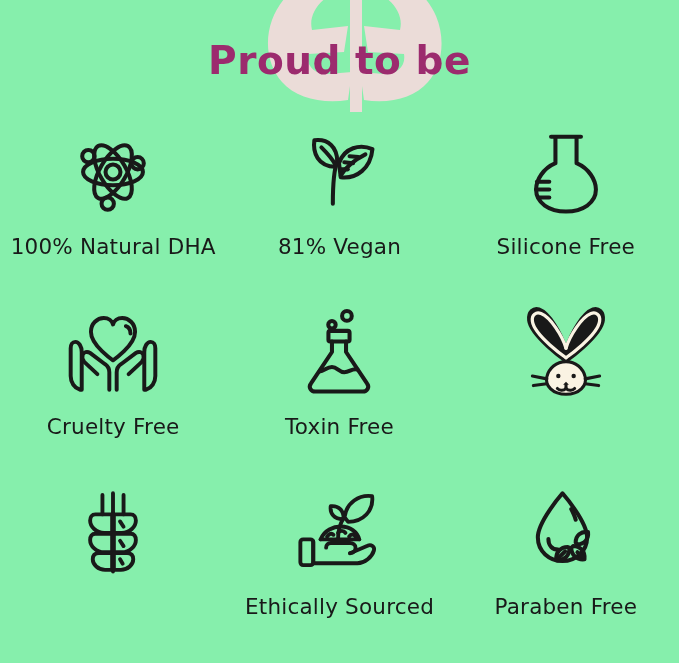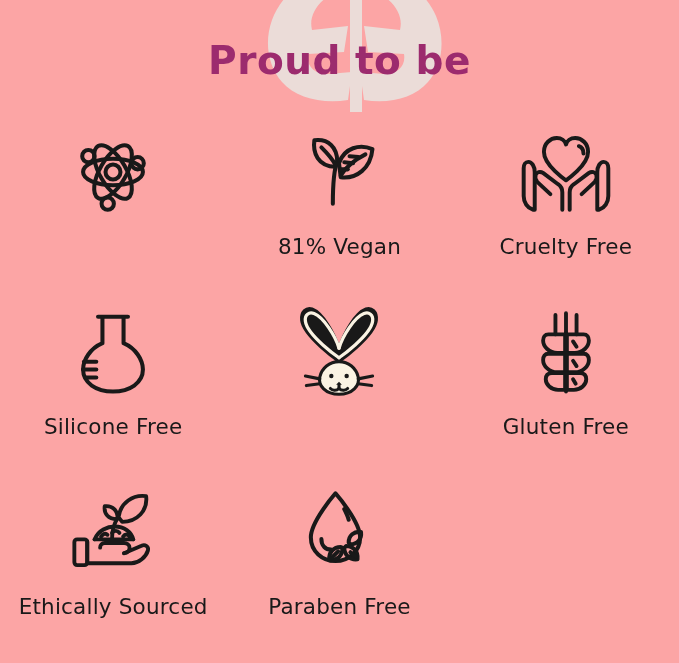--- a/index.html
+++ b/index.html
@@ -12,21 +12,21 @@
     height: 663px;
     background: #FAF3E3;
     font-family: "Liberation Sans", sans-serif;
     overflow: hidden;
     position: relative;
   }
   #page {
     position: relative;
     width: 679px;
     height: 663px;
-    background: #fca5a5;
+    background: #86efac;
     overflow: hidden;
   }
   
   #watermark {
     position: absolute;
     left: 252px;
     top: -38px;
     width: 205px;
     height: 165px;
     opacity: 1;
@@ -106,65 +106,78 @@
         <svg width="88" height="88" viewBox="0 0 100 100" fill="none" stroke="#191919" stroke-width="4.6" stroke-linecap="round" stroke-linejoin="round">
           <ellipse cx="50" cy="50" rx="34" ry="15" transform="rotate(0 50 50)"></ellipse>
           <ellipse cx="50" cy="50" rx="34" ry="15" transform="rotate(60 50 50)"></ellipse>
           <ellipse cx="50" cy="50" rx="34" ry="15" transform="rotate(120 50 50)"></ellipse>
           <circle cx="50" cy="50" r="8.5"></circle>
           <circle cx="22" cy="32" r="7"></circle>
           <circle cx="78" cy="40" r="7"></circle>
           <circle cx="44" cy="86" r="7"></circle>
         </svg>
       </span>
+      <span class="cell-label">100% Natural DHA</span>
     </div>
 
     <div class="cell">
       <span class="icon-wrap">
         <svg width="88" height="88" viewBox="0 0 100 100" fill="none" stroke="#191919" stroke-width="4.6" stroke-linecap="round" stroke-linejoin="round">
           <path d="M43 86 C43 62 44 48 48 38"></path>
           <path d="M46 44 C26 44 20 28 22 14 C38 12 48 22 48 38 Z"></path>
           <path d="M30 22 C36 28 42 34 46 42"></path>
           <path d="M50 40 C56 22 74 18 88 24 C86 46 70 58 52 56 Z"></path>
           <path d="M80 30 C68 36 58 44 52 54"></path>
           <path d="M72 33 L62 32"></path>
           <path d="M66 40 L56 39"></path>
           <path d="M60 47 L52 47"></path>
         </svg>
       </span>
       <span class="cell-label">81% Vegan</span>
     </div>
 
     <div class="cell">
       <span class="icon-wrap">
+        <svg width="88" height="88" viewBox="0 0 100 100" fill="none" stroke="#191919" stroke-width="4.6" stroke-linecap="round" stroke-linejoin="round">
+          <path d="M33 10 L67 10"></path>
+          <path d="M38 11 L38 40 C24 46 16 59 16 70 C16 85 31 95 50 95 C69 95 84 85 84 70 C84 59 76 46 62 40 L62 11"></path>
+          <path d="M17 61 L31 61"></path>
+          <path d="M16 70 L31 70"></path>
+          <path d="M19 79 L31 79"></path>
+        </svg>
+      </span>
+      <span class="cell-label">Silicone Free</span>
+    </div>
+
+    <div class="cell">
+      <span class="icon-wrap">
         <svg width="92" height="92" viewBox="0 0 100 100" fill="none" stroke="#191919" stroke-width="4.3" stroke-linecap="round" stroke-linejoin="round">
           <path d="M50 59 C50 59 26 43 26 28 C26 19 33 13 40 13 C45 13 49 16 50 20 C51 16 55 13 60 13 C67 13 74 19 74 28 C74 43 50 59 50 59 Z"></path>
           <path d="M64 22 C67 23 69 26 69 30"></path>
           <path d="M46 91 L46 72 C46 68 44 65 41 63 L25 51 C22 49 18 50 17 53 C16 56 17 59 19 61 L33 74"></path>
           <path d="M16 91 L16 50 C16 44 13 39 9 39 C6 39 4 42 4 46 L4 76 C4 83 8 89 14 91 Z"></path>
           <path d="M54 91 L54 72 C54 68 56 65 59 63 L75 51 C78 49 82 50 83 53 C84 56 83 59 81 61 L67 74"></path>
           <path d="M84 91 L84 50 C84 44 87 39 91 39 C94 39 96 42 96 46 L96 76 C96 83 92 89 86 91 Z"></path>
         </svg>
       </span>
       <span class="cell-label">Cruelty Free</span>
     </div>
 
     <div class="cell">
       <span class="icon-wrap">
         <svg width="88" height="88" viewBox="0 0 100 100" fill="none" stroke="#191919" stroke-width="4.6" stroke-linecap="round" stroke-linejoin="round">
-          <path d="M33 10 L67 10"></path>
-          <path d="M38 11 L38 40 C24 46 16 59 16 70 C16 85 31 95 50 95 C69 95 84 85 84 70 C84 59 76 46 62 40 L62 11"></path>
-          <path d="M17 61 L31 61"></path>
-          <path d="M16 70 L31 70"></path>
-          <path d="M19 79 L31 79"></path>
-        </svg>
-      </span>
-      <span class="cell-label">Silicone Free</span>
-    </div>
-
+          <circle cx="59" cy="9" r="5.5"></circle>
+          <circle cx="42" cy="19" r="4.2"></circle>
+          <rect x="38" y="26" width="24" height="12" rx="2"></rect>
+          <path d="M42 38 L42 50 L18 86 C15 90 18 95 23 95 L77 95 C82 95 85 90 82 86 L58 50 L58 38"></path>
+          <path d="M28 72 C33 72 36 67 42 67 C48 67 50 73 56 73 C62 73 65 68 71 70"></path>
+        </svg>
+      </span>
+      <span class="cell-label">Toxin Free</span>
+    </div>
 
     <div class="cell">
       <span class="icon-wrap">
         <svg width="96" height="96" viewBox="0 0 100 100" fill="none" stroke="#191919" stroke-width="3.2" stroke-linecap="round" stroke-linejoin="round">
 
           <path d="M50 60 C50 60 13 34 11 17 C10 8 16 3 22 5 C33 9 45 30 50 46 C55 30 67 9 78 5 C84 3 90 8 89 17 C87 34 50 60 50 60 Z" fill="#191919" stroke="#191919" stroke-width="3"></path>
           <path d="M50 56 C50 56 17 33 15 18 C14 11 19 8 24 10 C34 14 46 33 50 46" fill="none" stroke="#FAF3E3" stroke-width="3.4"></path>
           <path d="M50 56 C50 56 83 33 85 18 C86 11 81 8 76 10 C66 14 54 33 50 46" fill="none" stroke="#FAF3E3" stroke-width="3.4"></path>
 
           <path d="M50 60 C40 60 32 67 30 76 C28 85 36 94 50 94 C64 94 72 85 70 76 C68 67 60 60 50 60 Z" fill="#FAF3E3" stroke="#191919" stroke-width="3.2"></path>
@@ -196,21 +209,20 @@
           <path d="M49 52 L30 52 C26 52 24 55 24 59 C24 66 31 73 40 73 L49 73 Z"></path>
           <path d="M51 52 L70 52 C74 52 76 55 76 59 C76 66 69 73 60 73 L51 73 Z"></path>
 
           <path d="M49 74 L34 74 C29 74 27 77 27 81 C27 87 33 93 41 93 L49 93 Z"></path>
           <path d="M51 74 L66 74 C71 74 73 77 73 81 C73 87 67 93 59 93 L51 93 Z"></path>
           <path d="M58 38 L62 44"></path>
           <path d="M58 60 L62 66"></path>
           <path d="M58 81 L61 86"></path>
         </svg>
       </span>
-      <span class="cell-label">Gluten Free</span>
     </div>
 
     <div class="cell">
       <span class="icon-wrap">
         <svg width="92" height="92" viewBox="0 0 100 100" fill="none" stroke="#191919" stroke-width="4.2" stroke-linecap="round" stroke-linejoin="round">
 
           <path d="M49 57 C49 48 51 41 55 35"></path>
           <path d="M56 34 C58 18 72 9 86 11 C88 27 76 39 60 39 Z"></path>
           <path d="M54 36 C45 36 40 30 41 22 C50 21 55 27 55 35 Z"></path>
 

